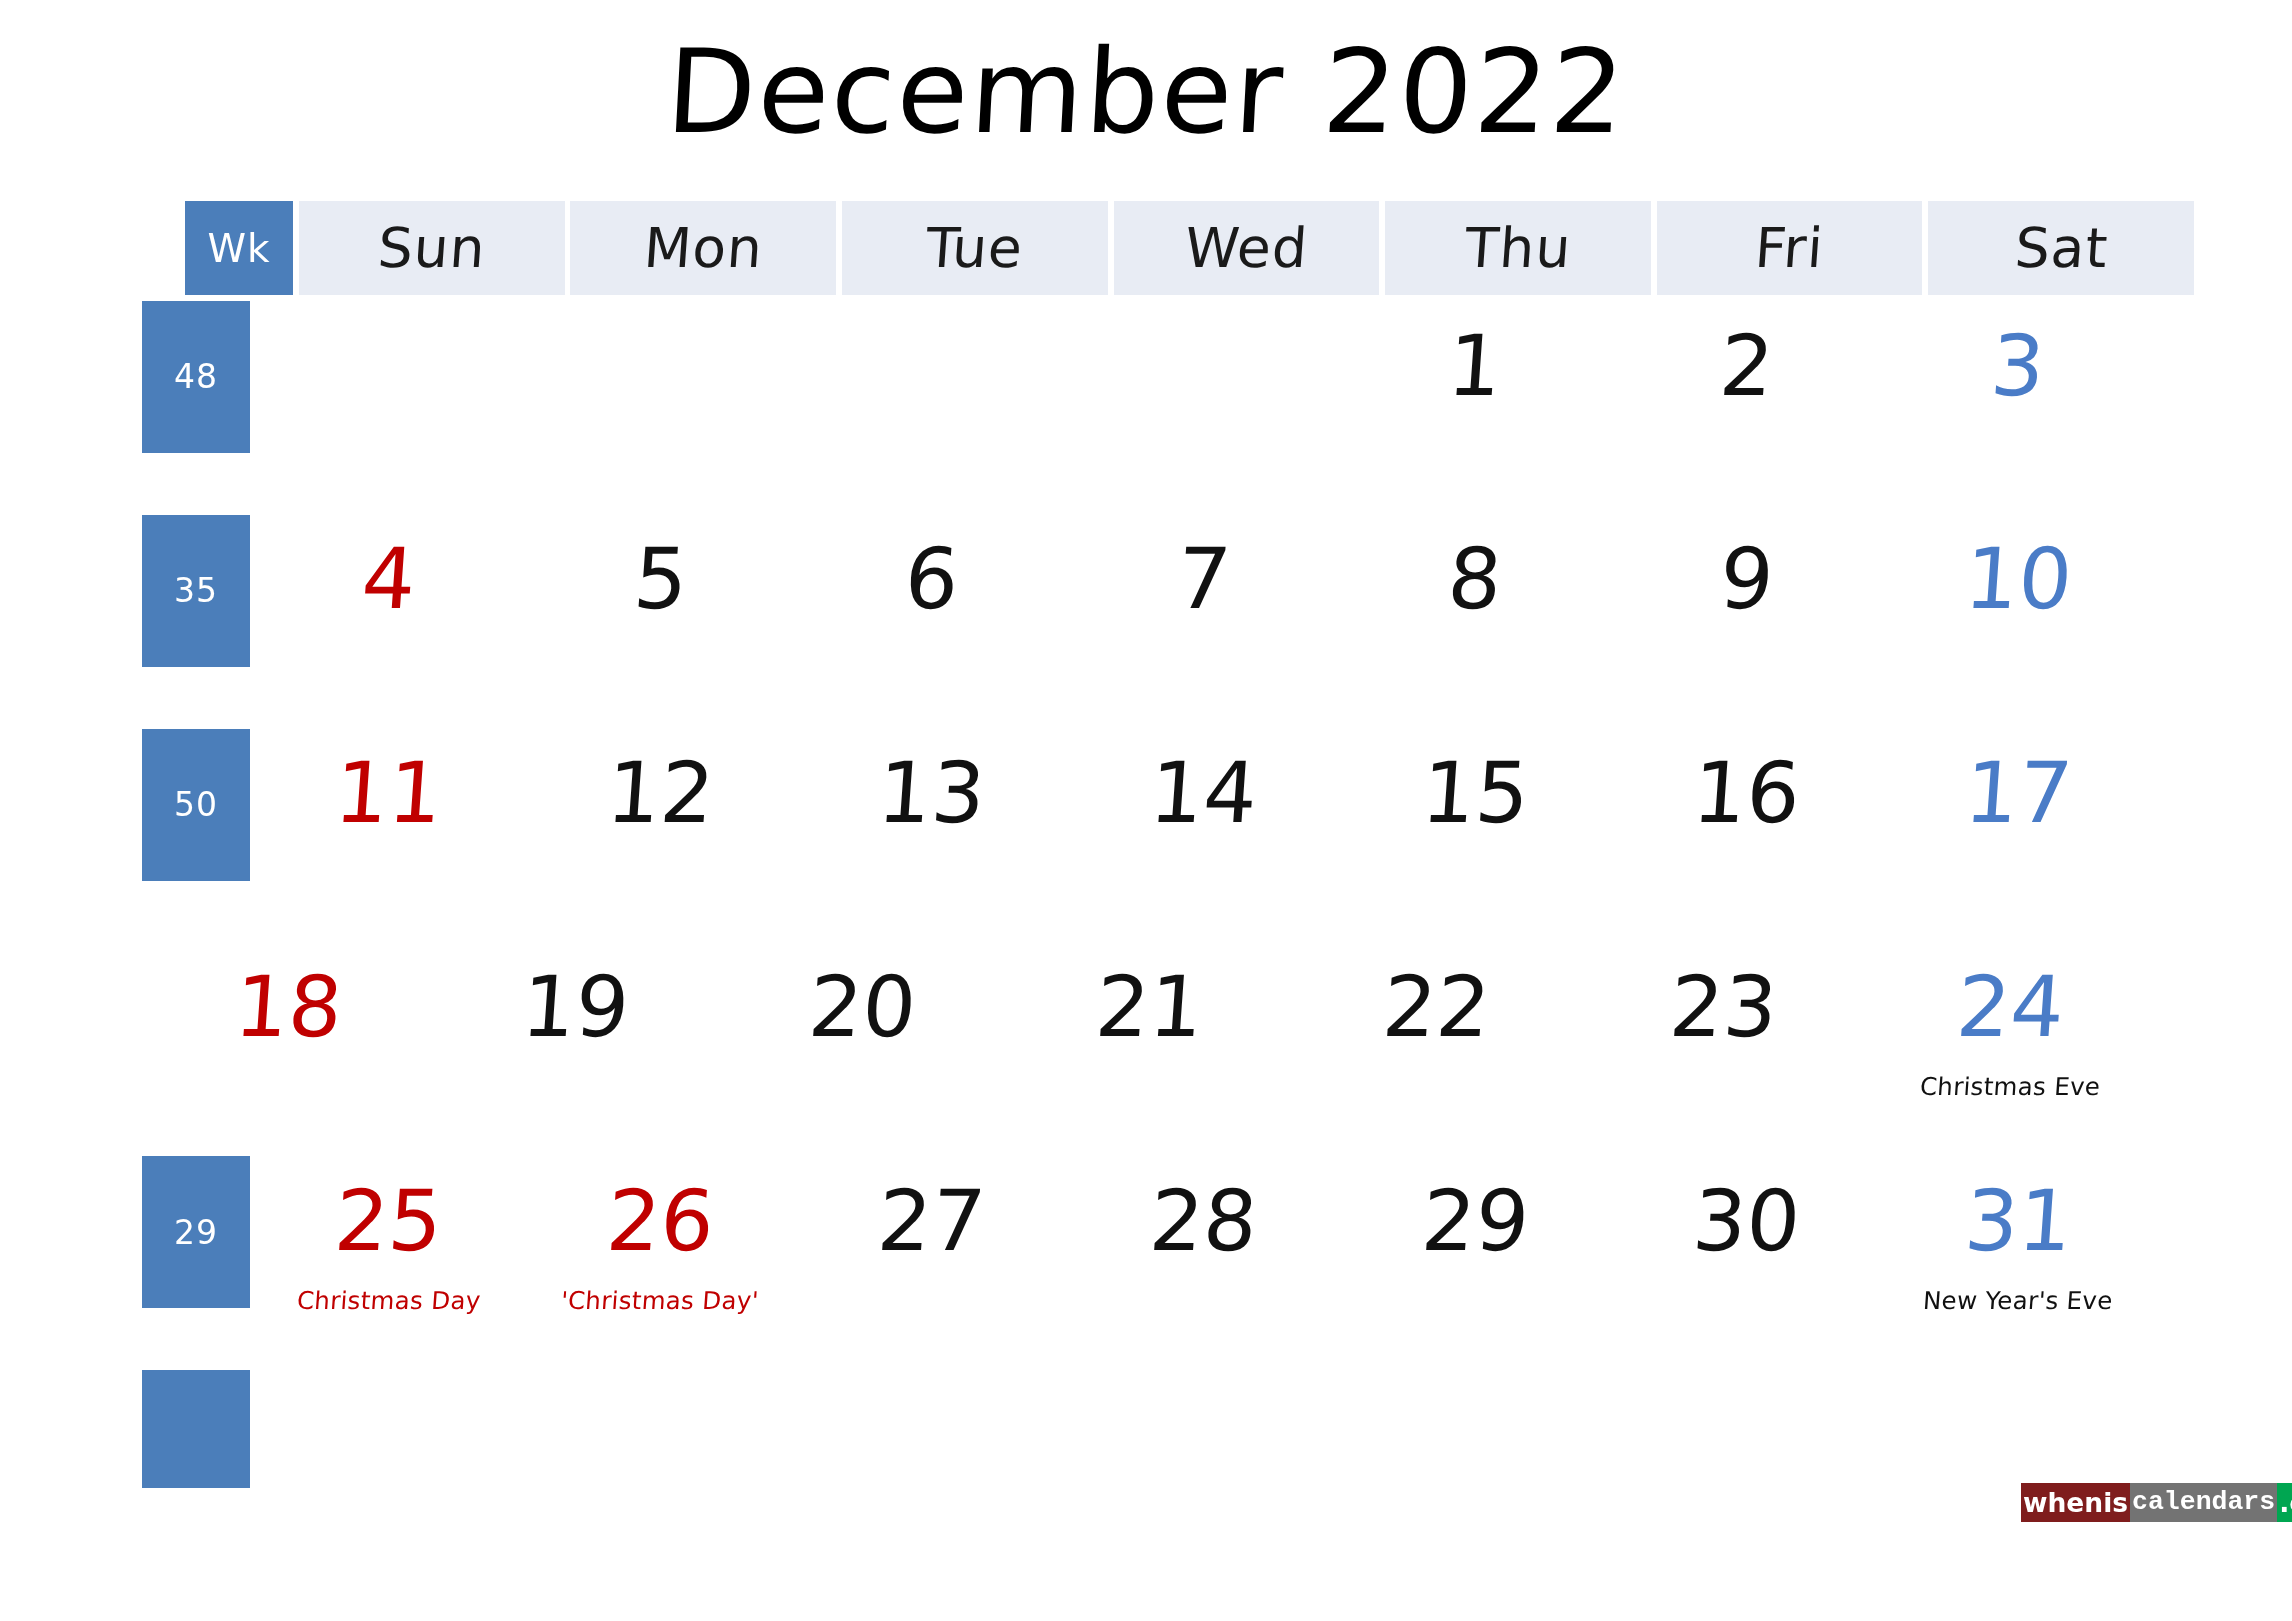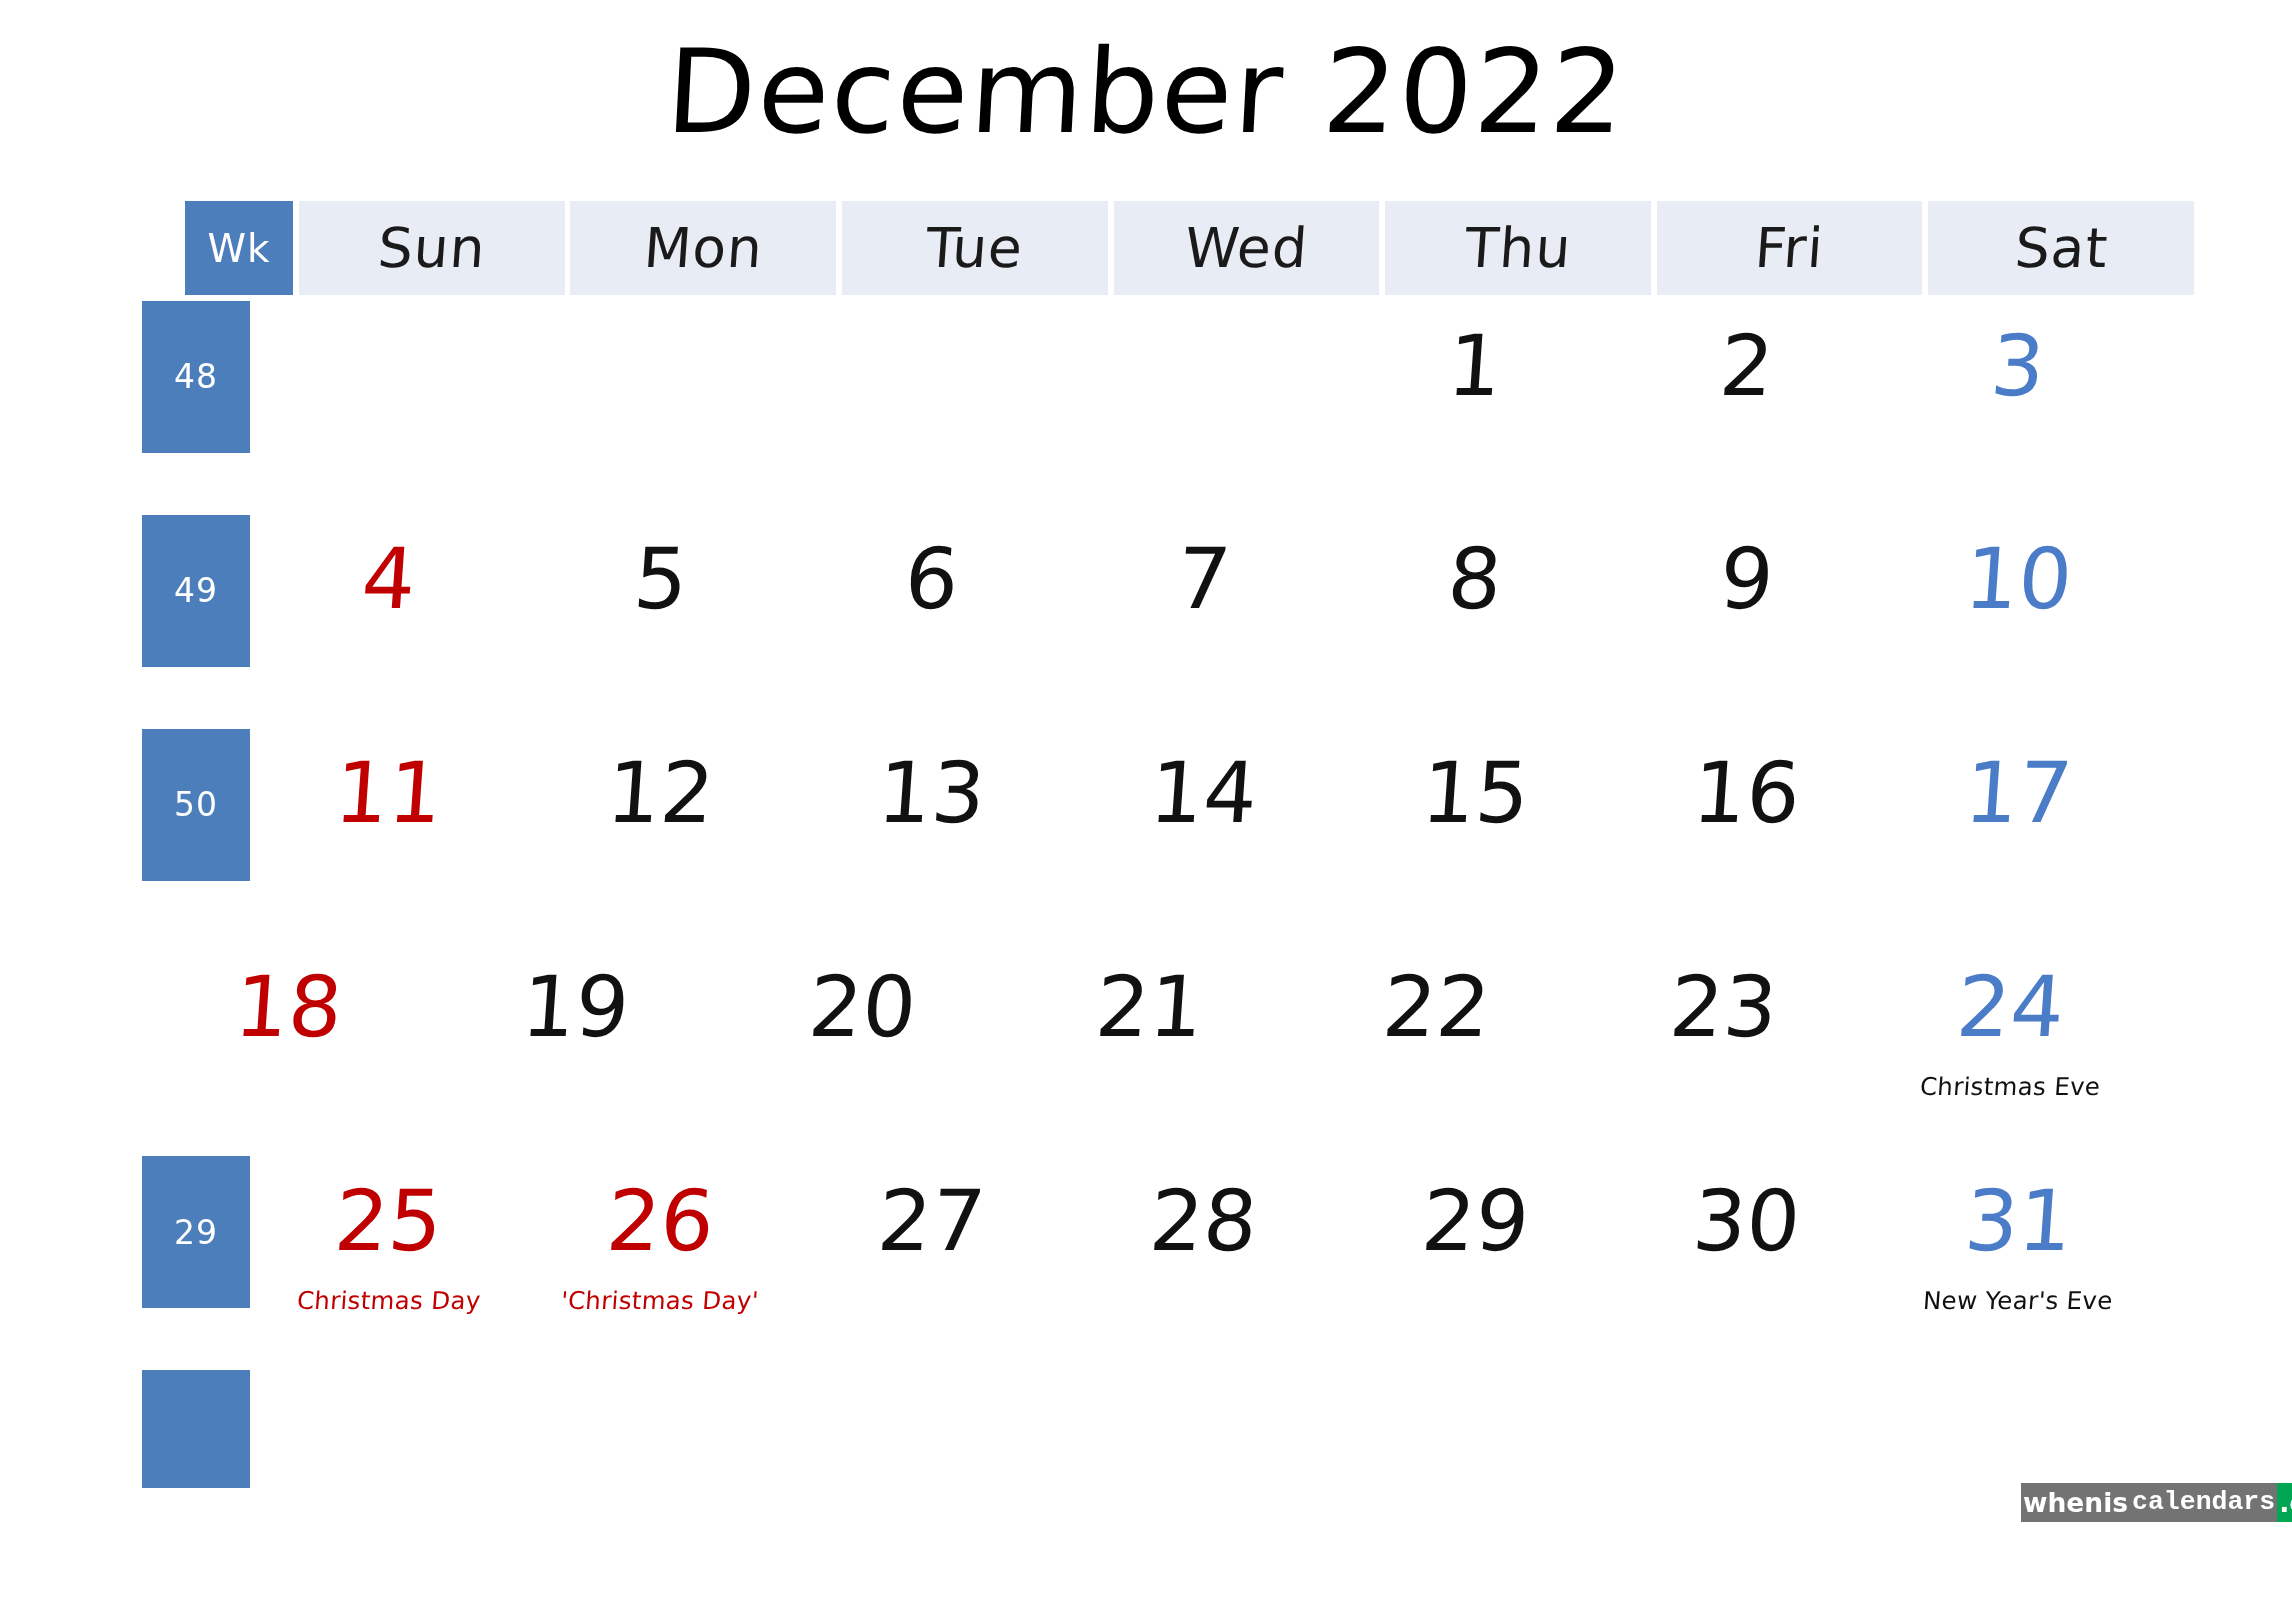--- a/index.html
+++ b/index.html
@@ -150,21 +150,21 @@
     font-size: 26.5px;
     line-height: 39px;
     font-weight: 700;
     color: #ffffff;
     white-space: nowrap;
   }
   #site-logo span {
     padding: 0 2px;
     display: inline-block;
   }
-  .logo-a { background: #737373; }
+  .logo-a { background: #7f1d1d; }
   .logo-b { background: #737373; font-family: Liberation Mono, monospace; }
   .logo-c { background: #00a651; }
 </style>
 </head>
 <body>
 
 <div id="calendar-page">
 
   <div id="month-title">December 2022</div>
 
@@ -206,21 +206,21 @@
             <div class="date-num">1</div>
           </div>
           <div class="day-cell">
             <div class="date-num">2</div>
           </div>
           <div class="day-cell">
             <div class="date-num sat">3</div>
           </div>
         </div>
         <div class="cal-row week-row">
-          <div class="wk-cell">49</div>
+          <div class="wk-cell">35</div>
           <div class="day-cell">
             <div class="date-num sun">4</div>
           </div>
           <div class="day-cell">
             <div class="date-num">5</div>
           </div>
           <div class="day-cell">
             <div class="date-num">6</div>
           </div>
           <div class="day-cell">

